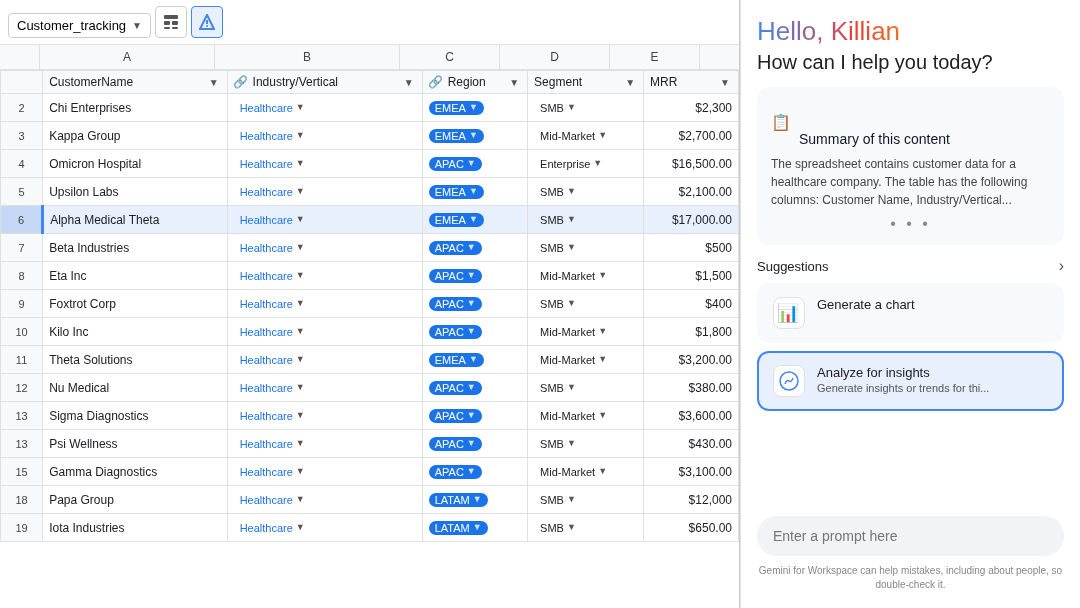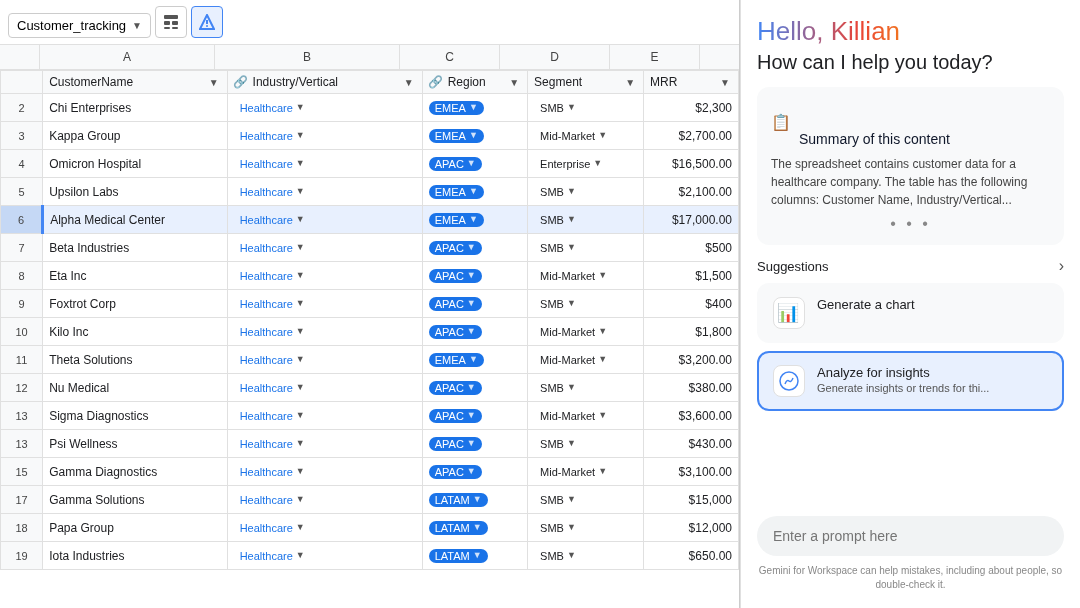--- a/index.html
+++ b/index.html
@@ -492,21 +492,21 @@
           <tr>
             <td>5</td>
             <td>Upsilon Labs</td>
             <td><span class="pill pill-healthcare">Healthcare <span class="dropdown-arrow">▼</span></span></td>
             <td><span class="pill pill-emea">EMEA <span class="dropdown-arrow" style="color:rgba(255,255,255,0.8)">▼</span></span></td>
             <td><span class="pill pill-smb">SMB <span class="dropdown-arrow">▼</span></span></td>
             <td class="mrr-cell">$2,100.00</td>
           </tr>
           <tr class="selected">
             <td>6</td>
-            <td style="font-weight: 500; border-left: 3px solid rgb(66, 133, 244);">Alpha Medical Center</td>
+            <td style="font-weight: 500; border-left: 3px solid rgb(66, 133, 244);">Alpha Medical Theta</td>
             <td><span class="pill pill-healthcare">Healthcare <span class="dropdown-arrow">▼</span></span></td>
             <td><span class="pill pill-emea">EMEA <span class="dropdown-arrow" style="color:rgba(255,255,255,0.8)">▼</span></span></td>
             <td><span class="pill pill-smb">SMB <span class="dropdown-arrow">▼</span></span></td>
             <td class="mrr-cell">$17,000.00</td>
           </tr>
           <tr>
             <td>7</td>
             <td>Beta Industries</td>
             <td><span class="pill pill-healthcare">Healthcare <span class="dropdown-arrow">▼</span></span></td>
             <td><span class="pill pill-apac">APAC <span class="dropdown-arrow" style="color:rgba(255,255,255,0.8)">▼</span></span></td>
@@ -569,28 +569,20 @@
             <td><span class="pill pill-smb">SMB <span class="dropdown-arrow">▼</span></span></td>
             <td class="mrr-cell">$430.00</td>
           </tr>
           <tr>
             <td>15</td>
             <td>Gamma Diagnostics</td>
             <td><span class="pill pill-healthcare">Healthcare <span class="dropdown-arrow">▼</span></span></td>
             <td><span class="pill pill-apac">APAC <span class="dropdown-arrow" style="color:rgba(255,255,255,0.8)">▼</span></span></td>
             <td><span class="pill pill-midmarket">Mid-Market <span class="dropdown-arrow">▼</span></span></td>
             <td class="mrr-cell">$3,100.00</td>
-          </tr>
-          <tr>
-            <td>17</td>
-            <td>Gamma Solutions</td>
-            <td><span class="pill pill-healthcare">Healthcare <span class="dropdown-arrow">▼</span></span></td>
-            <td><span class="pill pill-latam">LATAM <span class="dropdown-arrow" style="color:rgba(255,255,255,0.8)">▼</span></span></td>
-            <td><span class="pill pill-smb">SMB <span class="dropdown-arrow">▼</span></span></td>
-            <td class="mrr-cell">$15,000</td>
           </tr>
           <tr>
             <td>18</td>
             <td>Papa Group</td>
             <td><span class="pill pill-healthcare">Healthcare <span class="dropdown-arrow">▼</span></span></td>
             <td><span class="pill pill-latam">LATAM <span class="dropdown-arrow" style="color:rgba(255,255,255,0.8)">▼</span></span></td>
             <td><span class="pill pill-smb">SMB <span class="dropdown-arrow">▼</span></span></td>
             <td class="mrr-cell">$12,000</td>
           </tr>
           <tr>

